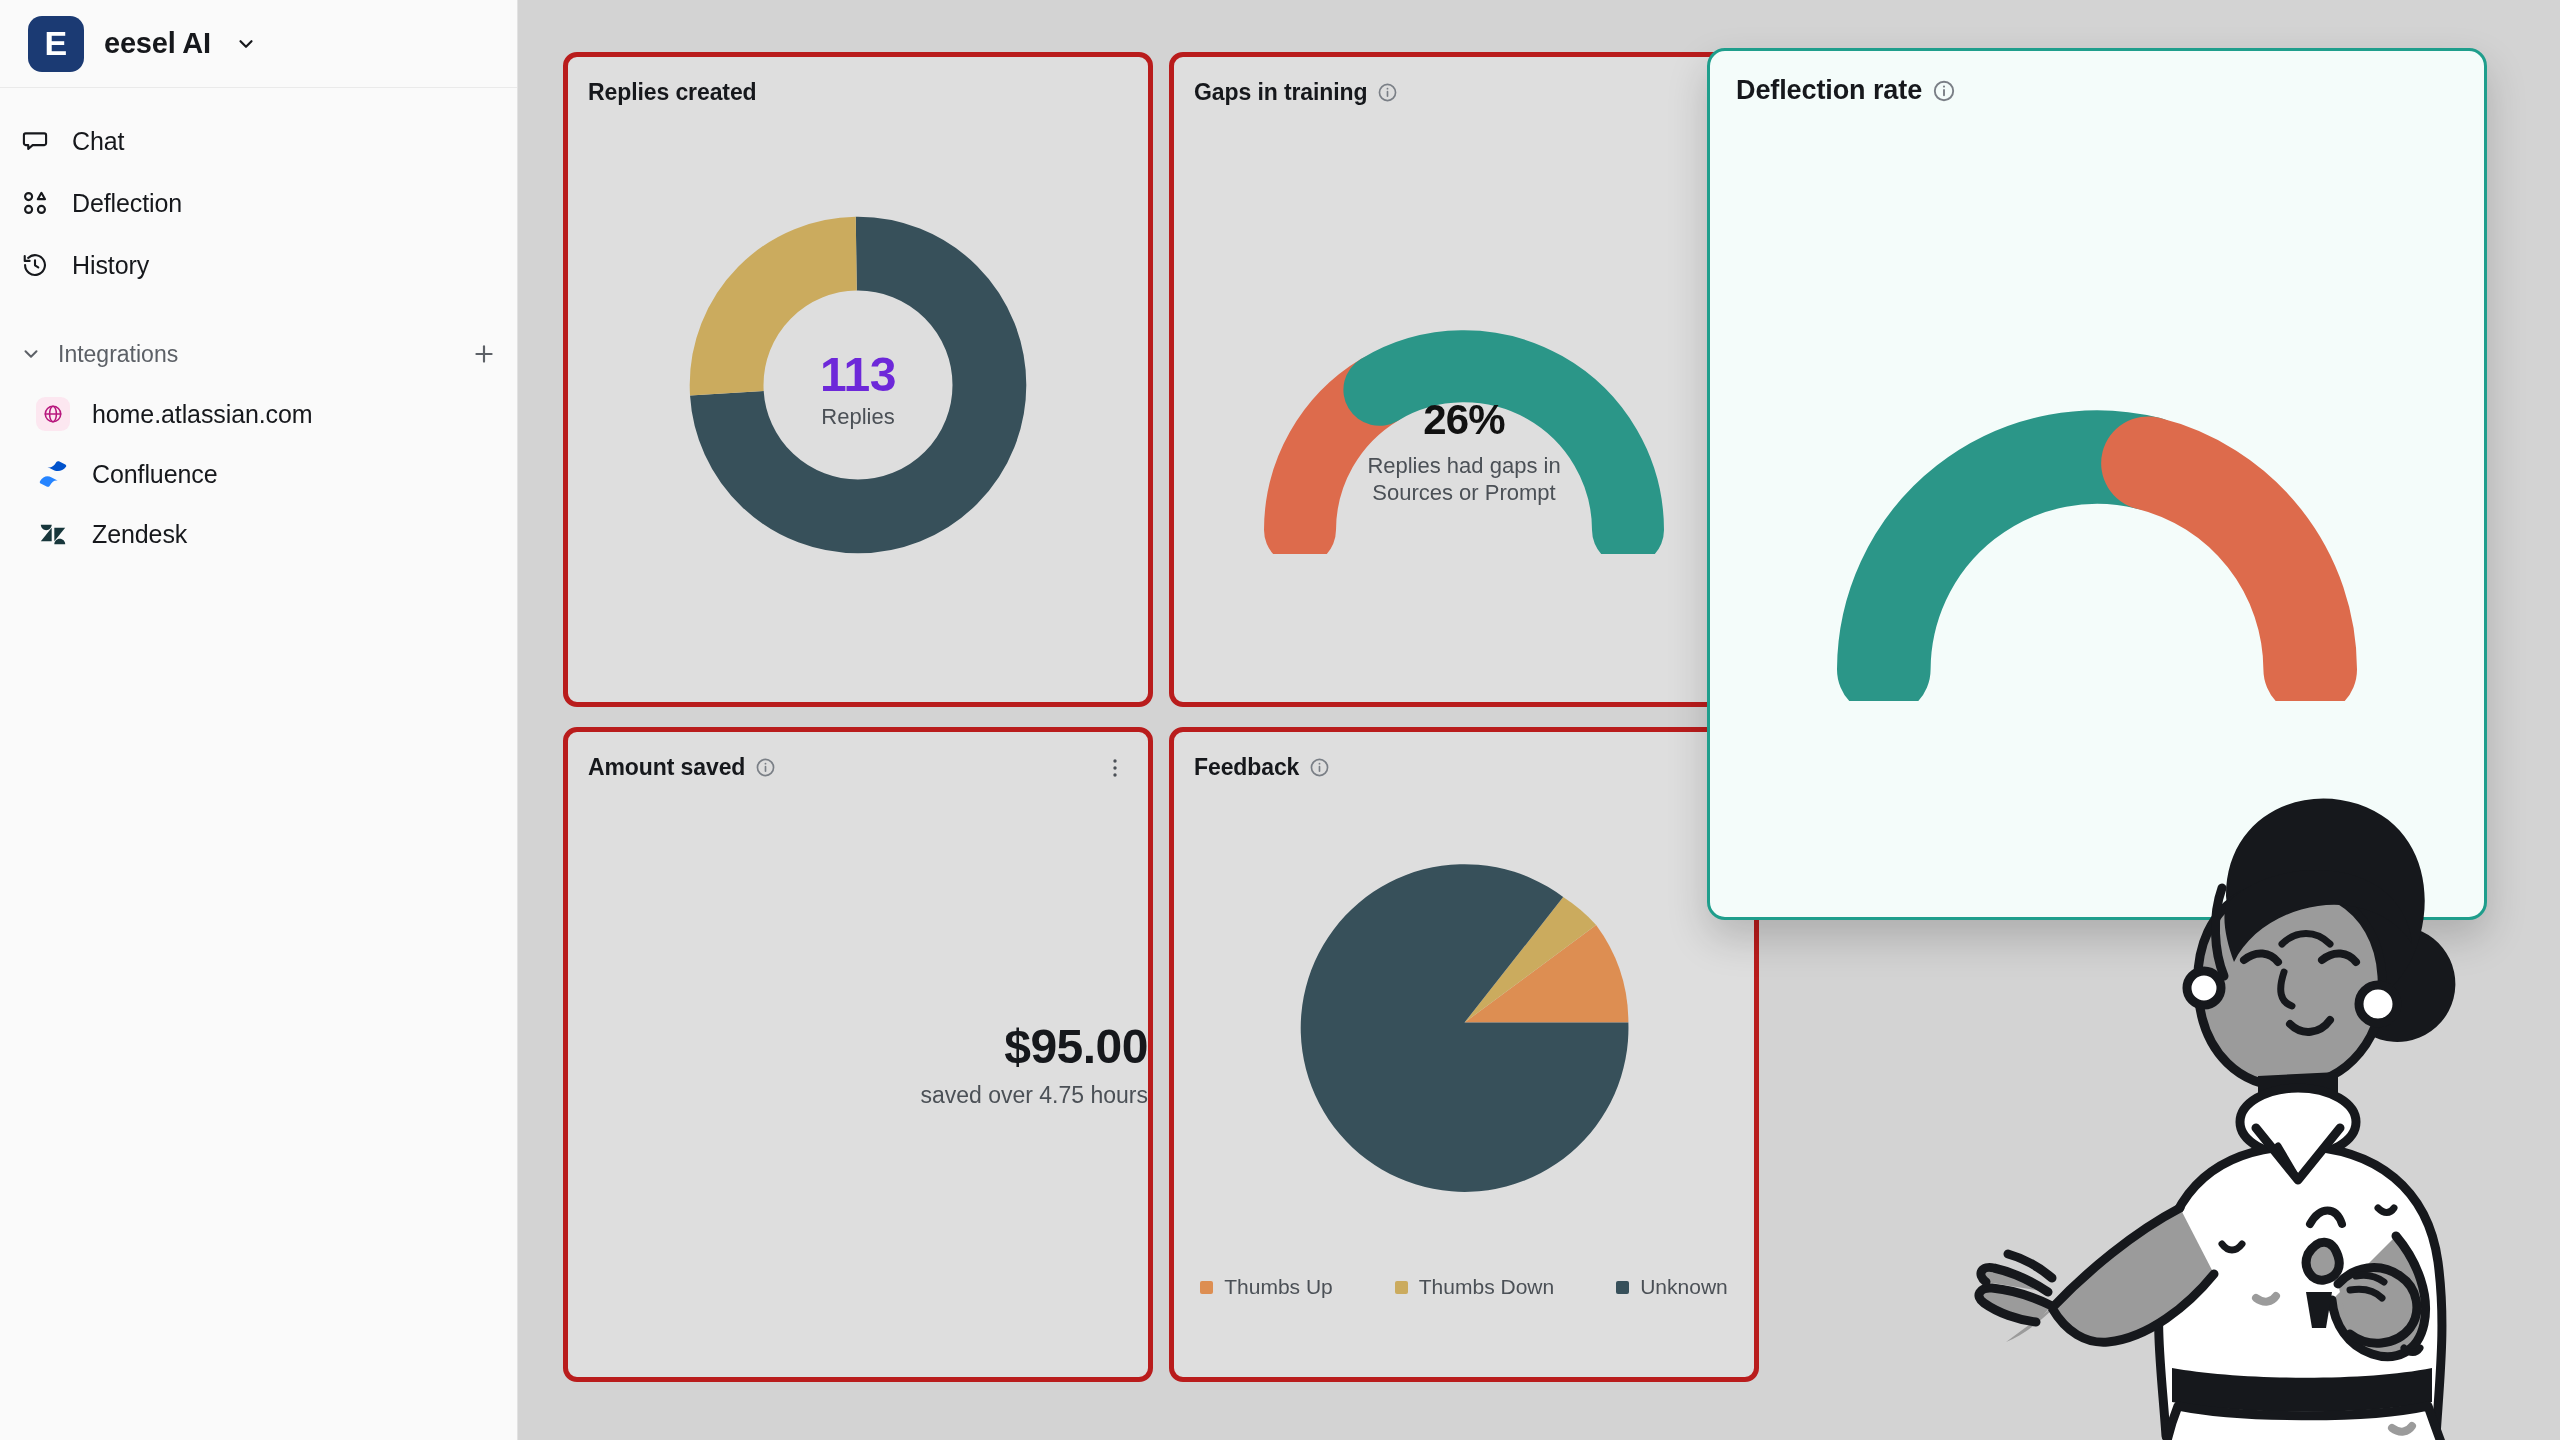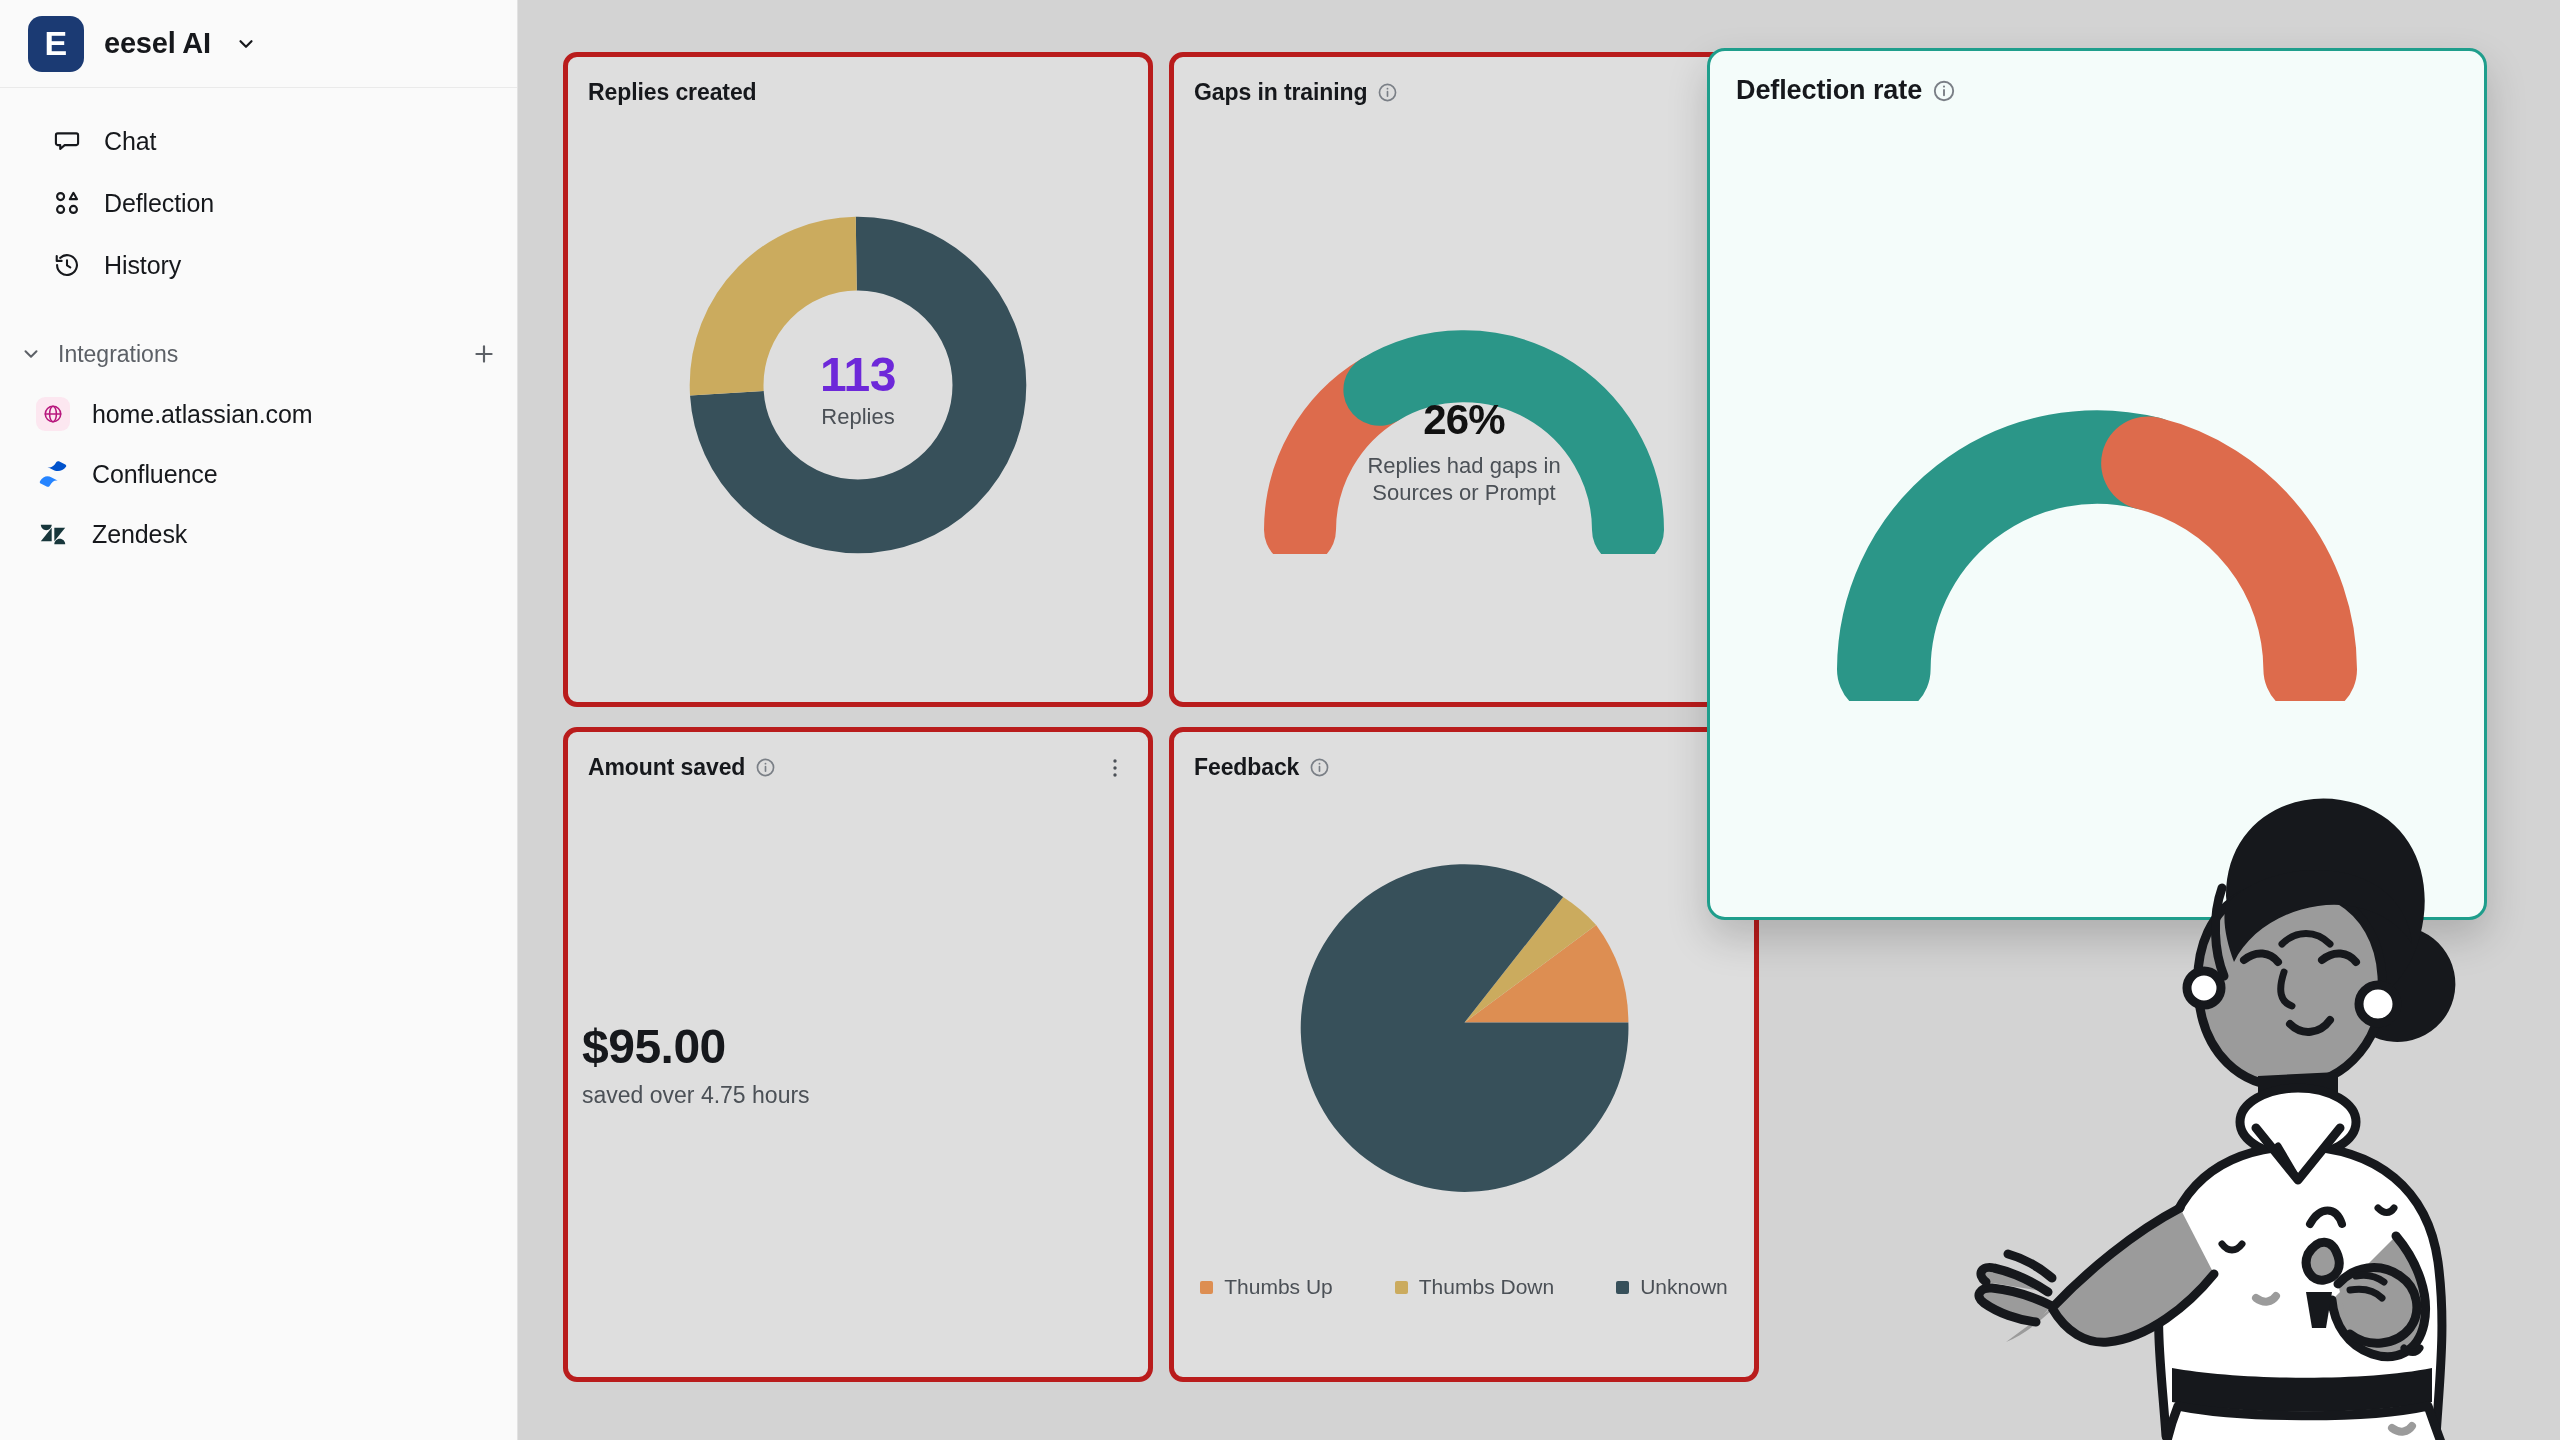--- a/index.html
+++ b/index.html
@@ -44,21 +44,21 @@
   .brand-name {
     font-size: 29px; font-weight: 700; color: #16181C;
     letter-spacing: -0.2px;
   }
   .brand-caret {
     width: 22px; height: 22px; margin-left: 4px;
     display: inline-flex; align-items: center; justify-content: center;
   }
   .brand-caret svg { width: 22px; height: 22px; }
 
-  .nav { padding: 24px 18px 0 34px; }
+  .nav { padding: 24px 18px 0 2px; }
   .nav-item {
     display: flex; align-items: center; gap: 22px;
     height: 58px;
     padding: 0 18px;
     border-radius: 12px;
     cursor: pointer;
     margin-bottom: 4px;
   }
   .nav-item.active { background: #EAEAEA; }
   .nav-ico {
@@ -165,21 +165,21 @@
   .donut-value { font-size: 48px; font-weight: 700; color: #6d28d9; letter-spacing: -0.5px; }
   .donut-label { font-size: 22px; color: #4B5056; margin-top: 2px; }
 
   
   .gauge-text { position: absolute; left: 0; right: 0; text-align: center; }
   .gauge-value { font-weight: 700; color: #111; letter-spacing: -0.8px; }
   .gauge-sub { color: #4B5056; line-height: 1.25; }
 
   
   .big-number {
-    position: absolute; left: 14px; right: 0; text-align: left;
+    position: absolute; left: 14px; right: 0; text-align: right;
   }
   .big-value { font-size: 48px; font-weight: 700; color: #16181C; letter-spacing: -0.5px; }
   .big-sub { font-size: 23px; color: #4B5056; margin-top: 8px; }
 
   
   .legend {
     position: absolute; left: 18px; right: 18px; bottom: 78px;
     display: flex; justify-content: center; gap: 62px;
   }
   .legend-item { display: flex; align-items: center; gap: 11px; cursor: pointer; }

